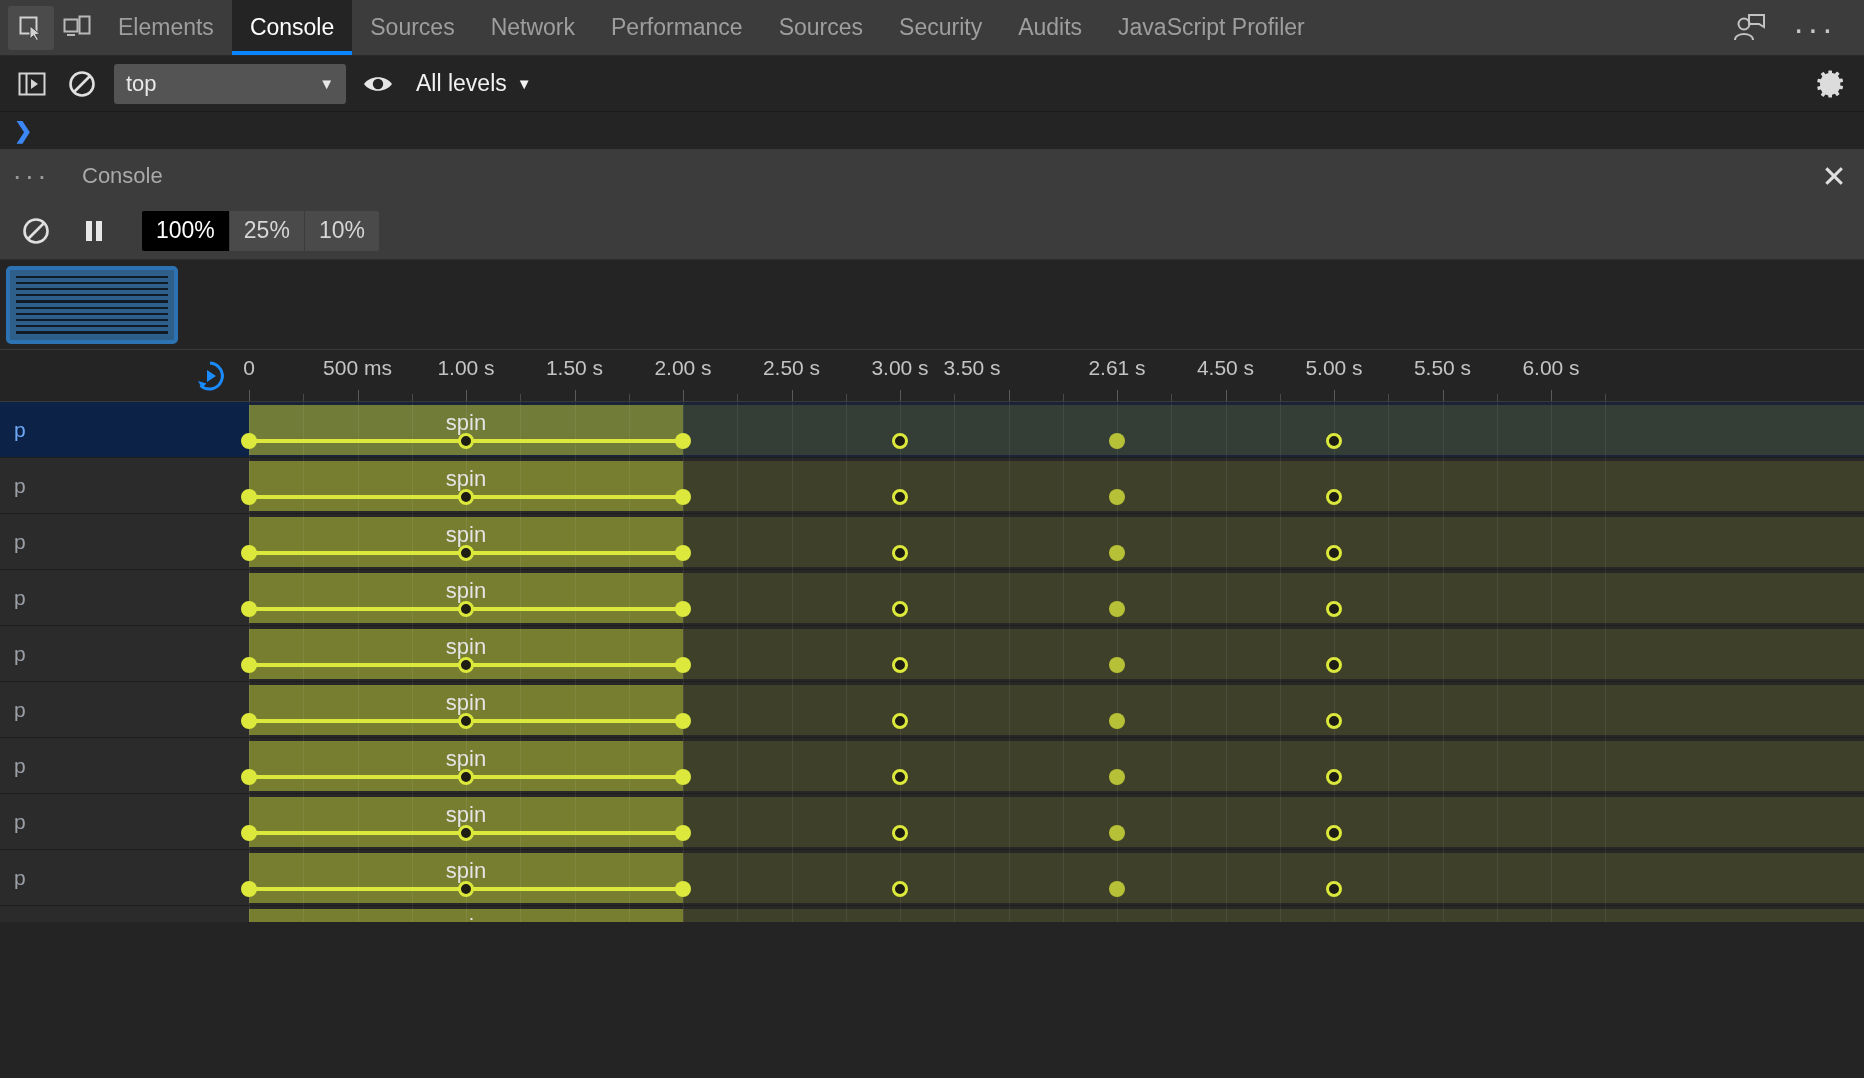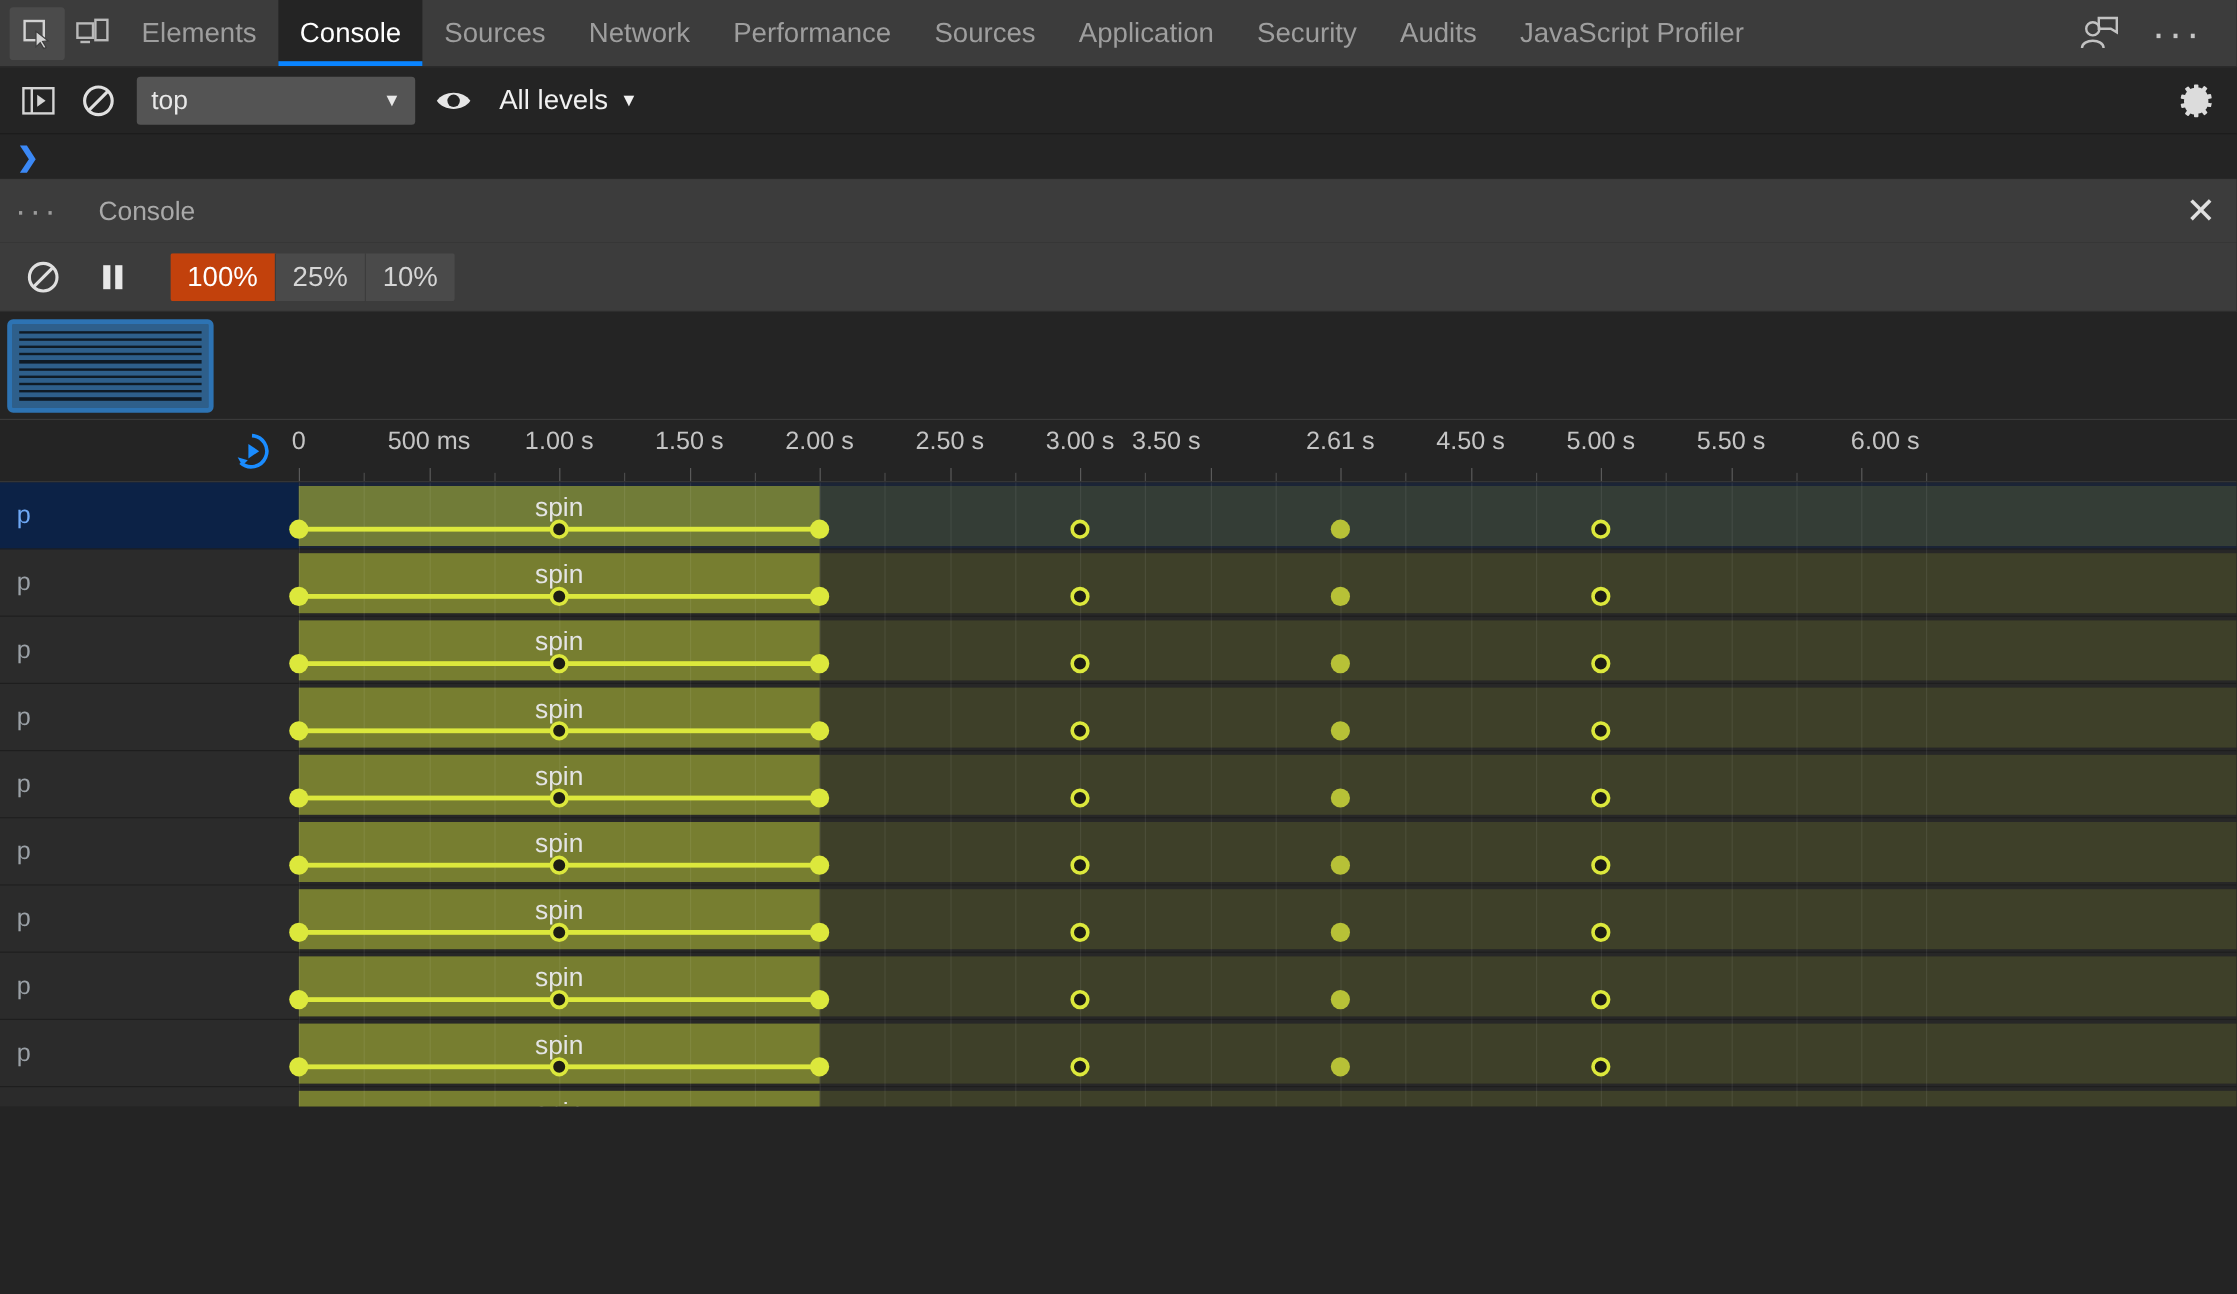--- a/index.html
+++ b/index.html
@@ -183,21 +183,21 @@
   .rate-btn {
     min-width: 68px;
     padding: 0 14px;
     display: flex; align-items: center; justify-content: center;
     background: #4a4a4a;
     color: #d6d6d6;
     font-size: 23px;
     border-right: 1px solid #3c3c3c;
   }
   .rate-btn:last-child { border-right: none; }
-  .rate-btn.selected { background: #c2410c; color: #ffffff; }
+  .rate-btn.selected { background: #000000; color: #ffffff; }
 
   
   #anim-groups {
     height: 90px;
     background: #242424;
     display: flex;
     align-items: center;
     padding: 0 6px;
     border-bottom: 1px solid #3a3a3a;
   }
@@ -359,23 +359,20 @@
       <span>Sources</span>
     </div>
   <div class="tab">
       <span>Network</span>
     </div>
   <div class="tab">
       <span>Performance</span>
     </div>
   <div class="tab">
       <span>Sources</span>
-    </div>
-  <div class="tab">
-      <span>Application</span>
     </div>
   <div class="tab">
       <span>Security</span>
     </div>
   <div class="tab">
       <span>Audits</span>
     </div>
   <div class="tab">
       <span>JavaScript Profiler</span>
     </div>
@@ -516,21 +513,21 @@
         <div class="tick-mark minor" style="left: 1171.25px;"></div>
         <div class="tick-label" style="left: 1225.5px;">4.50 s</div>
         <div class="tick-mark" style="left: 1225.5px;"></div>
         <div class="tick-mark minor" style="left: 1279.75px;"></div>
         <div class="tick-label" style="left: 1334px;">5.00 s</div>
         <div class="tick-mark" style="left: 1334px;"></div>
         <div class="tick-mark minor" style="left: 1388.25px;"></div>
         <div class="tick-label" style="left: 1442.5px;">5.50 s</div>
         <div class="tick-mark" style="left: 1442.5px;"></div>
         <div class="tick-mark minor" style="left: 1496.75px;"></div>
-        <div class="tick-label" style="left: 1551px; margin-left: 20px;">6.00 s</div>
+        <div class="tick-label" style="left: 1551px;">6.00 s</div>
         <div class="tick-mark" style="left: 1551px;"></div>
         <div class="tick-mark minor" style="left: 1605.25px;"></div>
       </div>
   </div>
 
   <div id="rows-area">
       <div class="anim-row selected">
         <div class="row-label">p</div>
         <div class="row-track">
           <div class="anim-bar-tail" style="left: 0px; width: 1615px;"></div>

